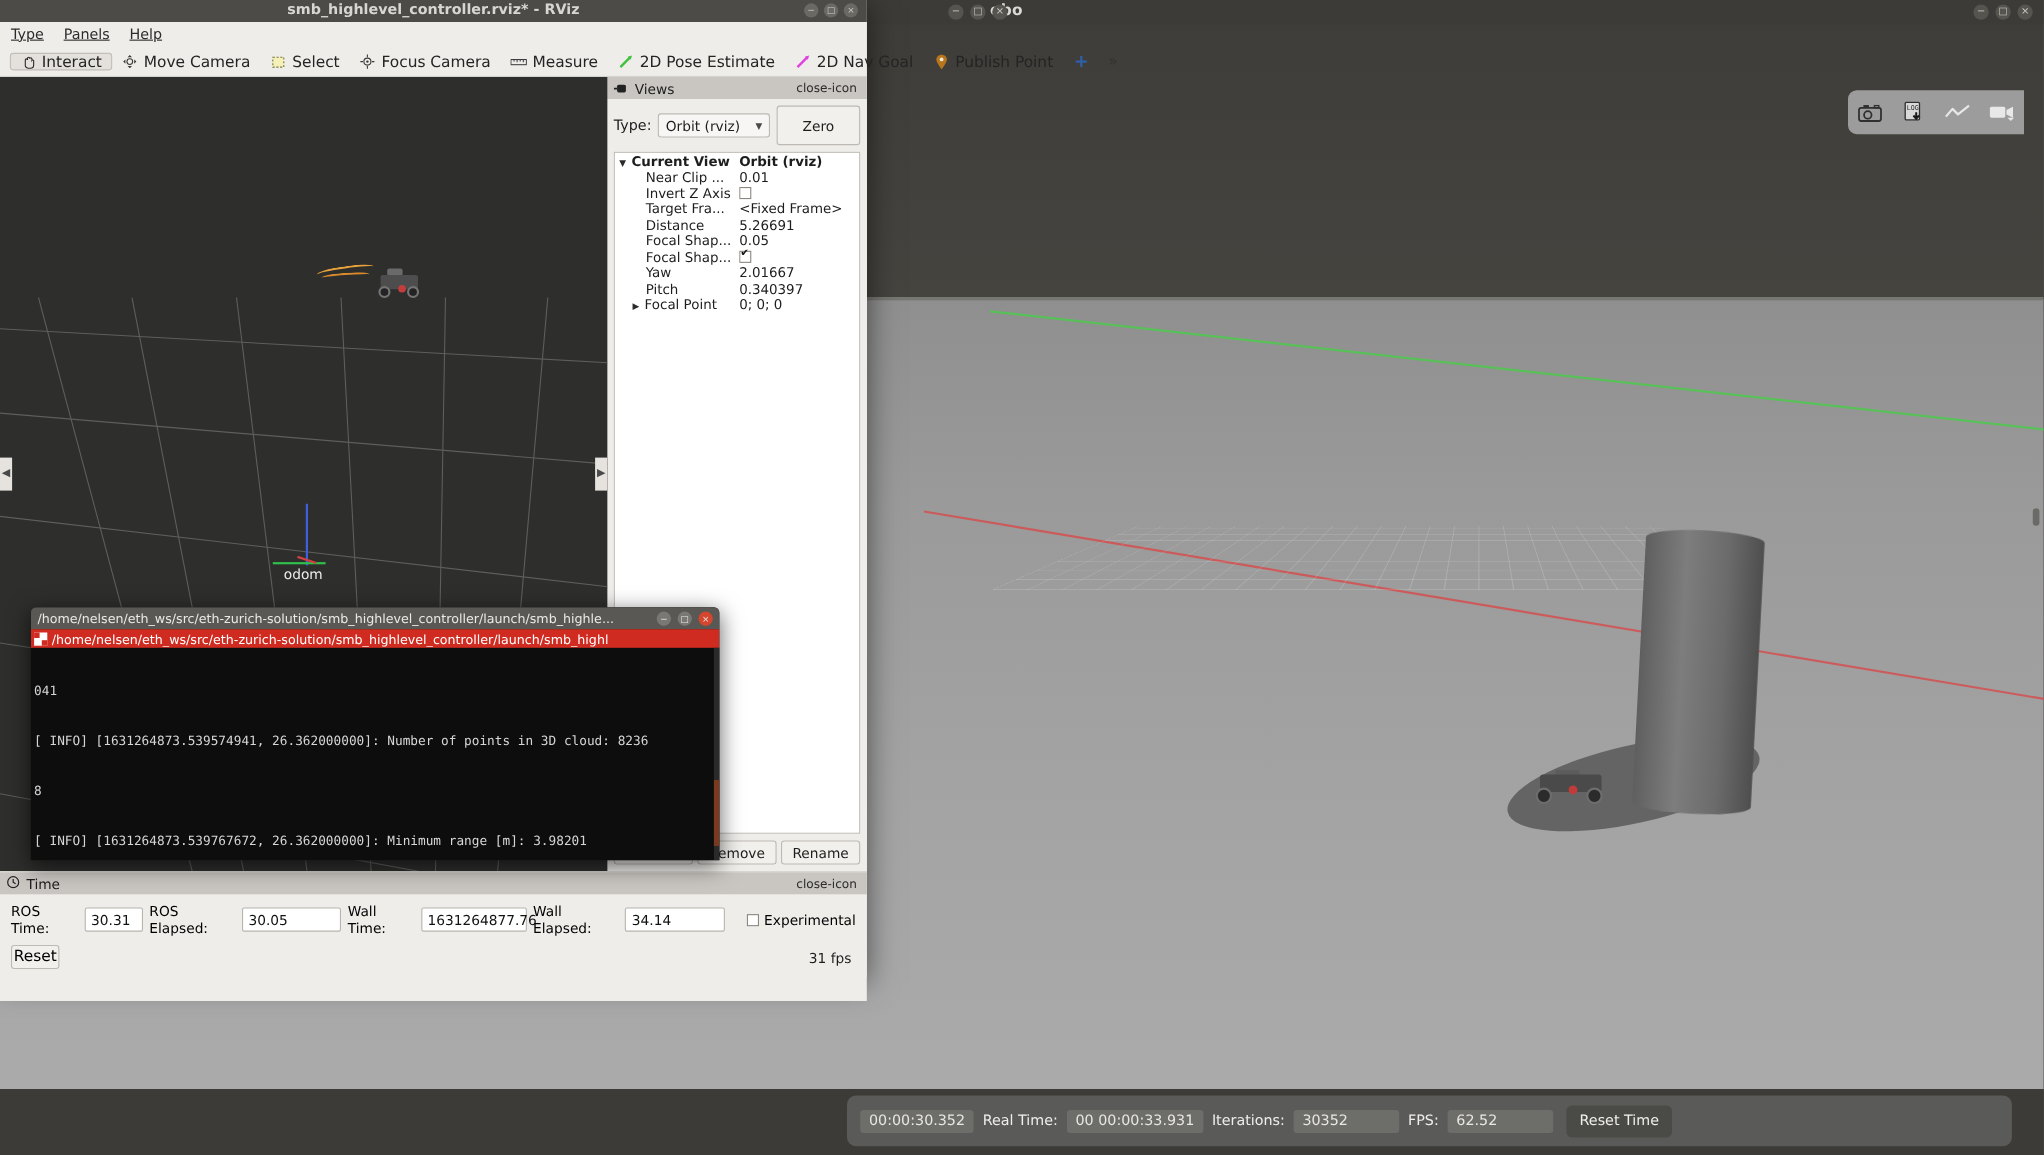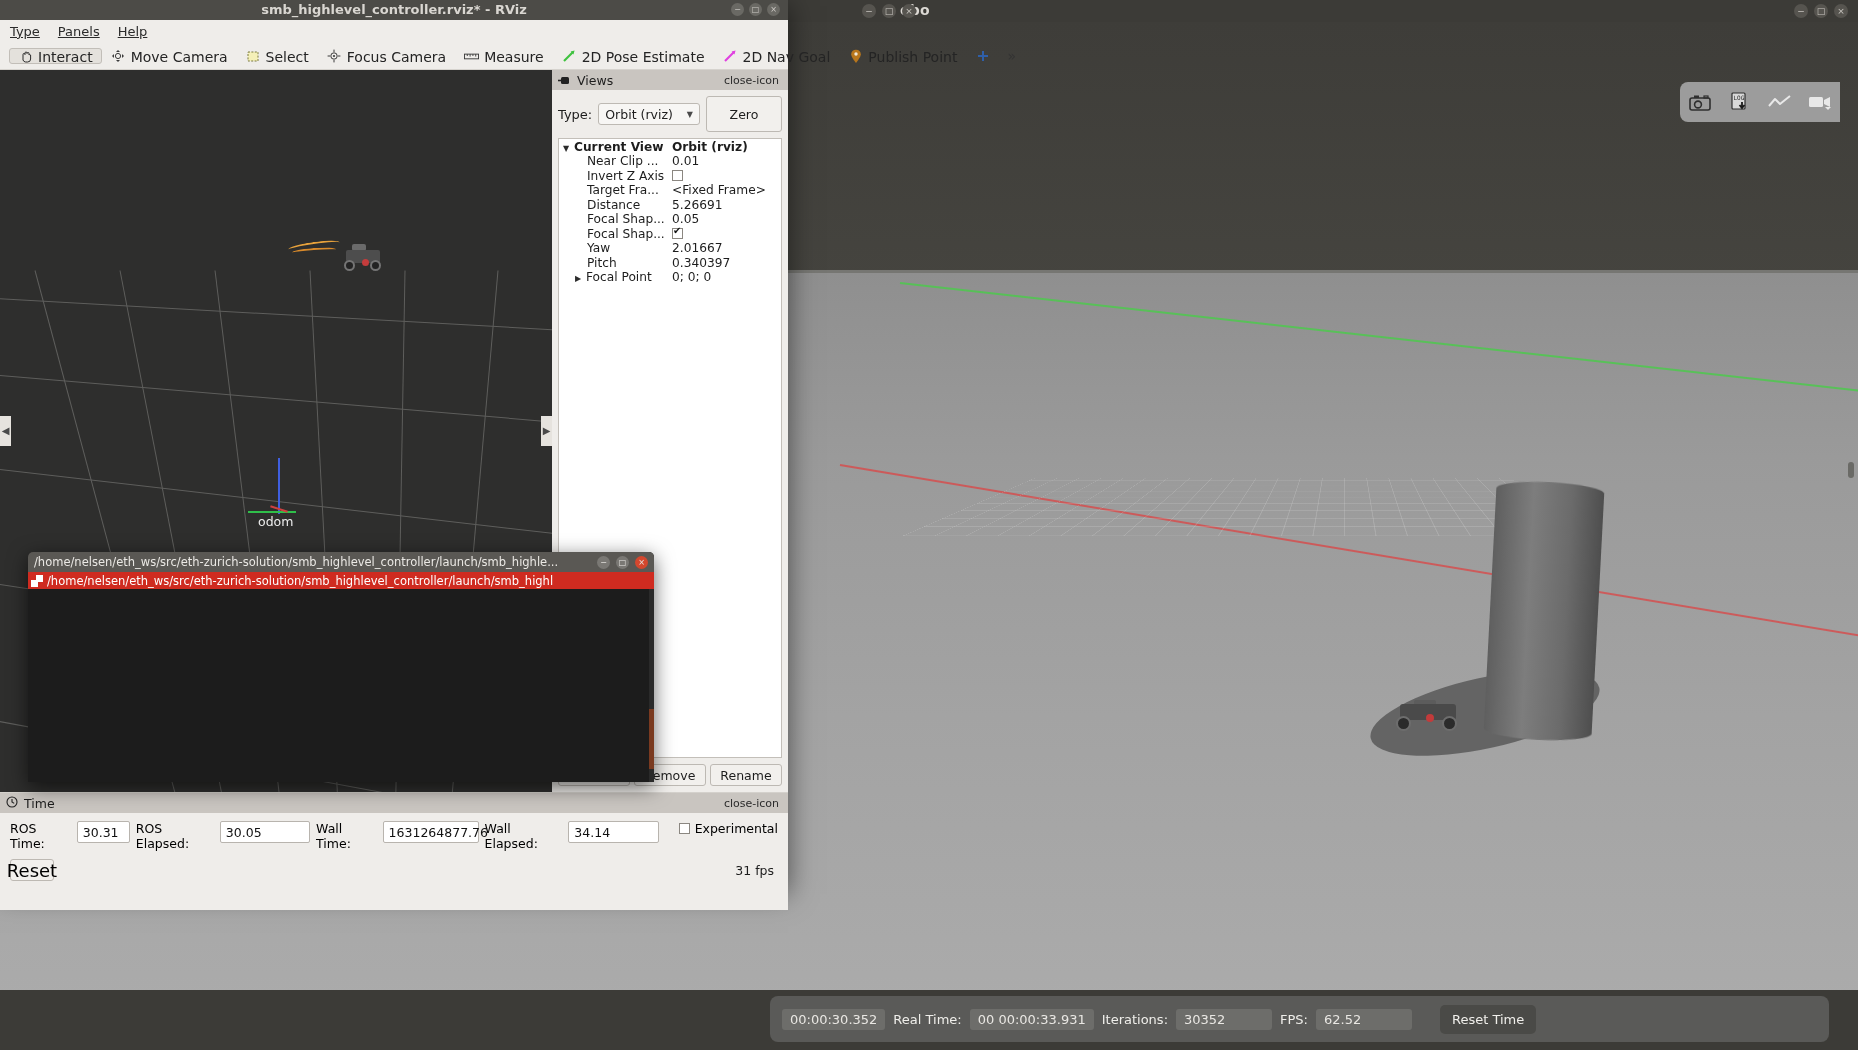--- a/index.html
+++ b/index.html
@@ -112,21 +112,21 @@
     display: flex; align-items: center; gap: 8px; padding: 0 12px;
     color: #e3e1dd; font-size: 13px;
   }
   .gz-field-label { color: #efeeea; white-space: nowrap; }
   .gz-field-val {
     background: #6d6d6a; color: #e9e7e3; padding: 3px 8px; border-radius: 3px;
     min-width: 96px; white-space: nowrap;
   }
   #gz-reset-time {
     background: #4a4a47; color: #f0efeb; padding: 7px 12px; border-radius: 5px;
-    margin-left: 20px; white-space: nowrap;
+    margin-left: 4px; white-space: nowrap;
   }
   #gz-scroll-dot { position: absolute; right: 4px; top: 440px; width: 6px; height: 16px; background: #6a6a66; border-radius: 3px; }
 
   
   #rviz {
     position: absolute; left: 0; top: 0; width: 788px; height: 888px;
     background: #efedea;
     box-shadow: 0 6px 26px rgba(0,0,0,.55);
   }
   #rviz-titlebar {
@@ -226,31 +226,31 @@
     font-size: 12.5px; color: #1d1d1d; display: flex; align-items: center; justify-content: center;
   }
 
   
   #time-panel { position: relative; height: 118px; background: #efedea; border-top: 1px solid #d4d1cc; }
   #time-header {
     height: 20px; background: #c9c5c0; display: flex; align-items: center;
     padding: 0 6px; gap: 6px; font-size: 12.5px; color: #1d1d1d;
   }
   #time-header .th-title { flex: 1; }
-  #time-fields { display: flex; align-items: flex-start; gap: 6px; padding: 8px 10px 0 10px; font-size: 12.5px; }
+  #time-fields { display: flex; align-items: center; gap: 6px; padding: 8px 10px 0 10px; font-size: 12.5px; }
   .tfield { height: 22px; background: #ffffff; border: 1px solid #b8b4ae; border-radius: 2px;
     padding: 0 5px; display: flex; align-items: center; font-size: 12.5px; color: #111; }
   #f-rostime { width: 56px; }
   #f-roselapsed { width: 96px; }
   #f-walltime { width: 96px; }
   #f-wallelapsed { width: 96px; }
   #exp-wrap { display: flex; align-items: center; gap: 5px; margin-left: 14px; }
   #time-bottom { display: flex; align-items: center; padding: 8px 14px 0 10px; }
   #reset-btn { width: 44px; height: 22px; background: #f2f0ed; border: 1px solid #bdb9b3;
-    border-radius: 3px; font-size: 18px; display: flex; align-items: center; justify-content: center; }
+    border-radius: 3px; font-size: 14px; display: flex; align-items: center; justify-content: center; }
   #fps-label { margin-left: auto; font-size: 12.5px; color: #1d1d1d; }
 
   
   #terminal {
     position: absolute; left: 28px; top: 552px; width: 626px; height: 230px;
     background: #1c1c1c; box-shadow: 0 5px 20px rgba(0,0,0,.6);
     border-radius: 5px 5px 0 0; overflow: hidden;
   }
   #term-titlebar {
     height: 20px; background: #5a5854; display: flex; align-items: center;
@@ -619,18 +619,32 @@
     <div id="term-titlebar">
       <span id="term-title">/home/nelsen/eth_ws/src/eth-zurich-solution/smb_highlevel_controller/launch/smb_highle...</span>
       <span class="term-wbtn">−</span>
       <span class="term-wbtn">□</span>
       <span class="term-wbtn close">×</span>
     </div>
     <div id="term-tabbar">
       <span id="term-tab-icon"></span>
       <span id="term-tab-label">/home/nelsen/eth_ws/src/eth-zurich-solution/smb_highlevel_controller/launch/smb_highl</span>
     </div>
+    <div id="term-body">
+      <div>041</div>
+      <div>[ INFO] [1631264873.539574941, 26.362000000]: Number of points in 3D cloud: 8236</div>
+      <div>8</div>
+      <div>[ INFO] [1631264873.539767672, 26.362000000]: Minimum range [m]: 3.98201</div>
+      
+      
+      
+      
+      
+      
+      
+      
+    </div>
     <div id="term-scroll">
       <div id="term-scroll-thumb"></div>
     </div>
   </div>
 
 </div>
 
 </body></html>

